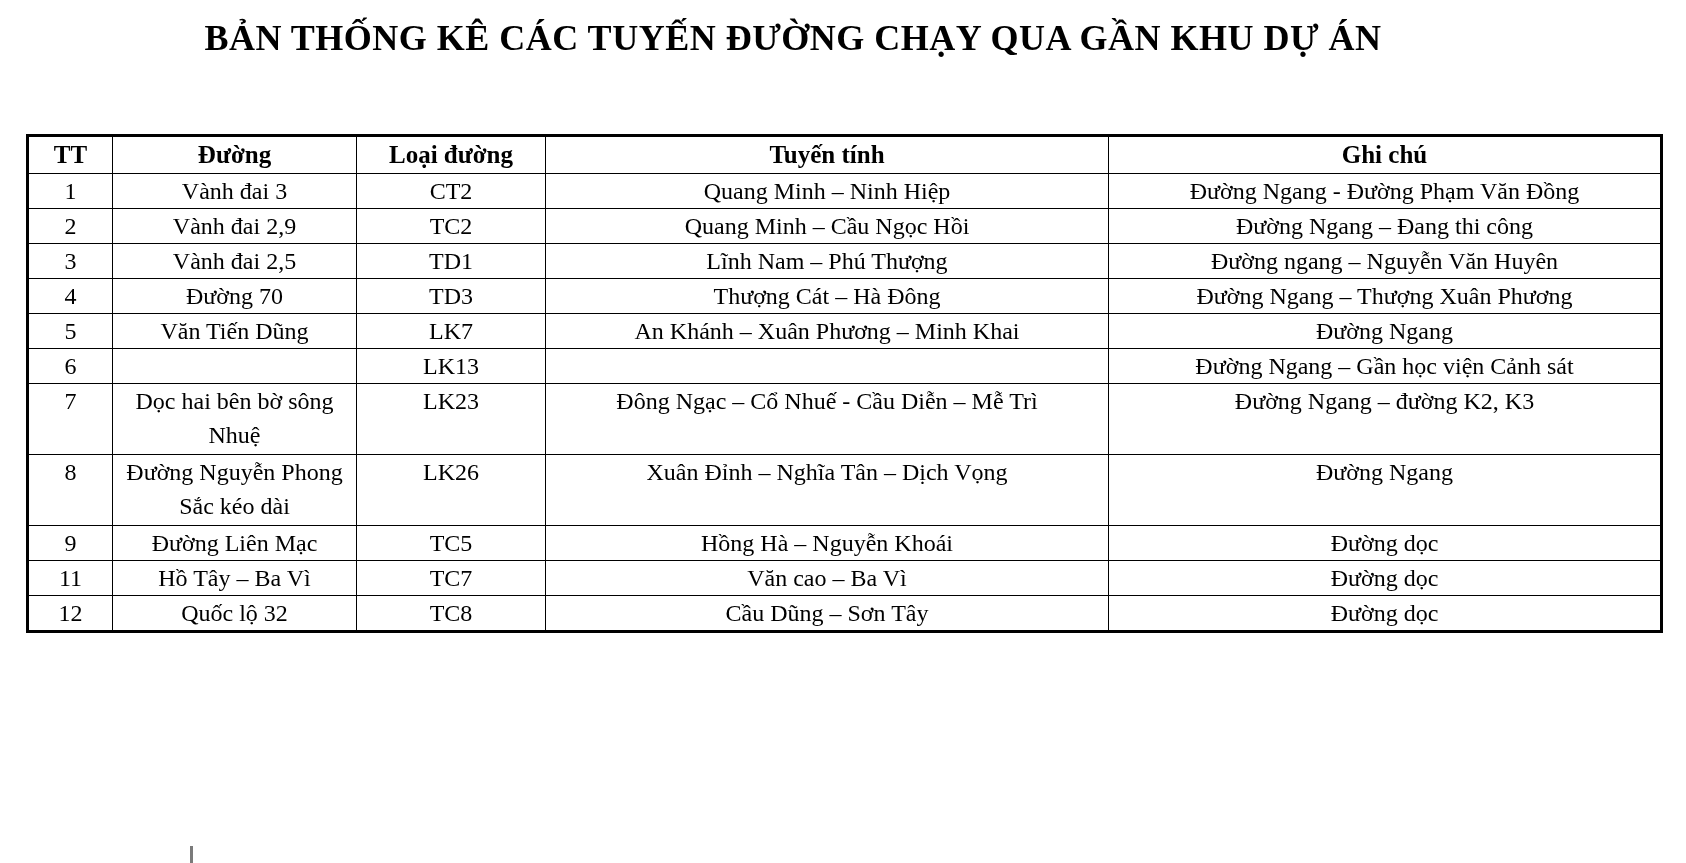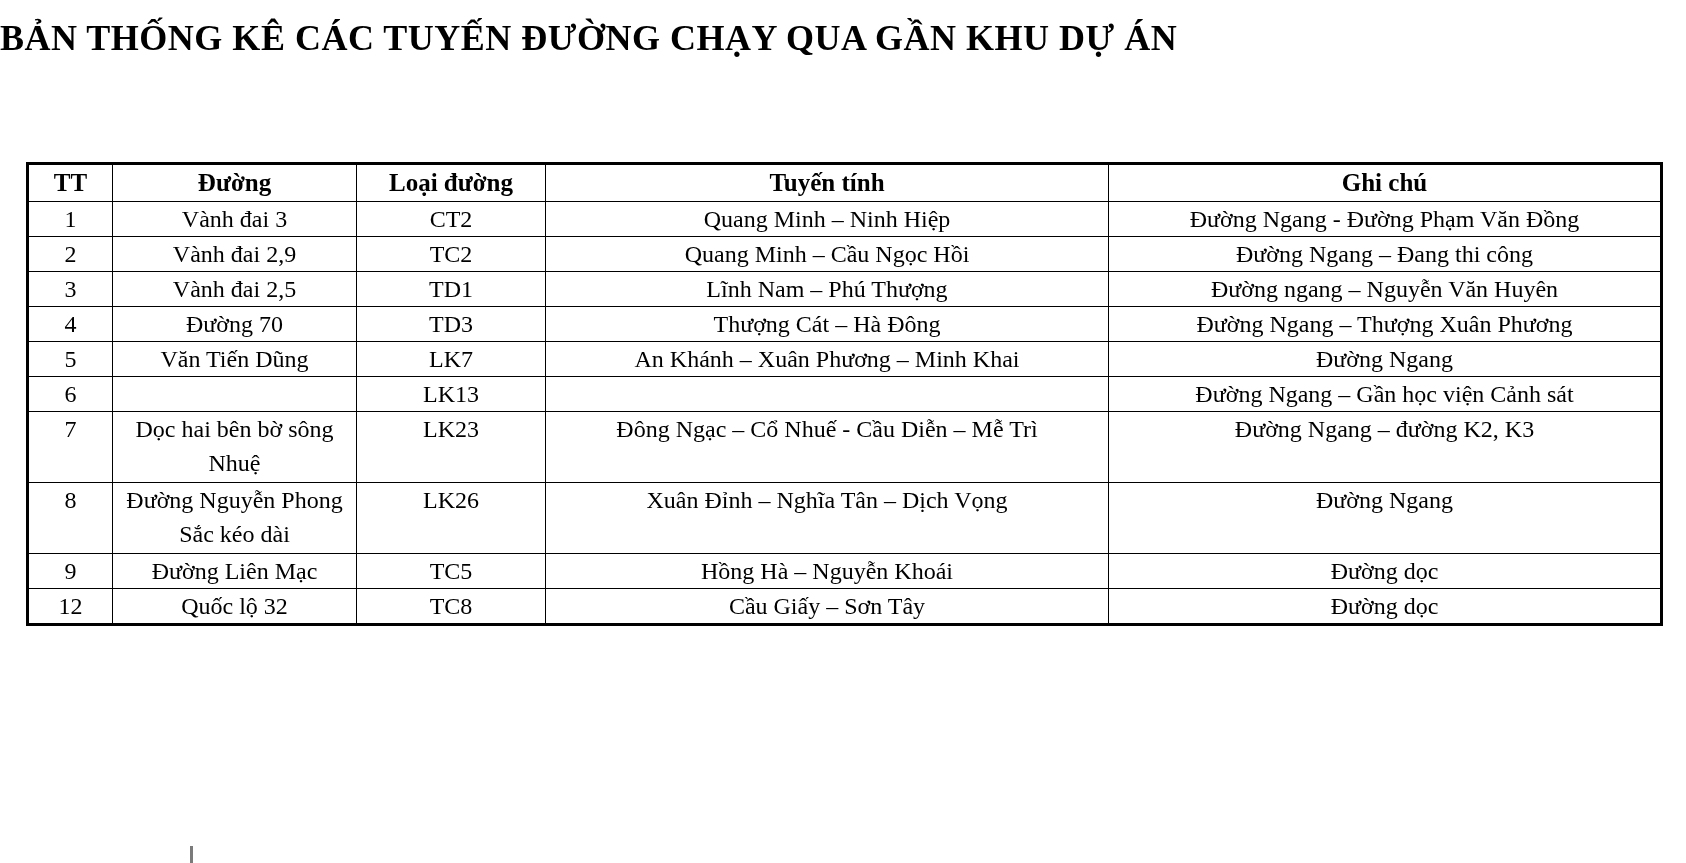--- a/index.html
+++ b/index.html
@@ -10,30 +10,30 @@
     background: #ffffff;
     font-family: "Liberation Serif", "DejaVu Serif", serif;
     color: #000000;
     overflow: hidden;
   }
   .title {
     position: absolute;
     top: 14px;
     left: 0;
     width: 1586px;
-    text-align: left;
+    text-align: center;
     font-weight: bold;
     font-size: 36px;
     line-height: 48px;
     letter-spacing: 0.5px;
   }
   table.roads {
     position: absolute;
     left: 26px;
-    top: 162px;
+    top: 134px;
     width: 1634px;
     border-collapse: collapse;
     table-layout: fixed;
     border: 3px solid #000;
   }
   table.roads th, table.roads td {
     border: 1.5px solid #000;
     padding: 0 4px;
     text-align: center;
     overflow: hidden;
@@ -146,24 +146,31 @@
         <td>Đường Ngang</td>
       </tr>
       <tr class="r-single">
         <td>9</td>
         <td>Đường Liên Mạc</td>
         <td>TC5</td>
         <td>Hồng Hà – Nguyễn Khoái</td>
         <td>Đường dọc</td>
       </tr>
       <tr class="r-single">
+        <td>11</td>
+        <td>Hồ Tây – Ba Vì</td>
+        <td>TC7</td>
+        <td>Văn cao – Ba Vì</td>
+        <td>Đường dọc</td>
+      </tr>
+      <tr class="r-single">
         <td>12</td>
         <td>Quốc lộ 32</td>
         <td>TC8</td>
-        <td>Cầu Giấy – Sơn Tây</td>
+        <td>Cầu Dũng – Sơn Tây</td>
         <td>Đường dọc</td>
       </tr>
     </tbody>
   </table>
 
   <div class="cursor-mark"></div>
 
 </div>
 
 </body></html>

